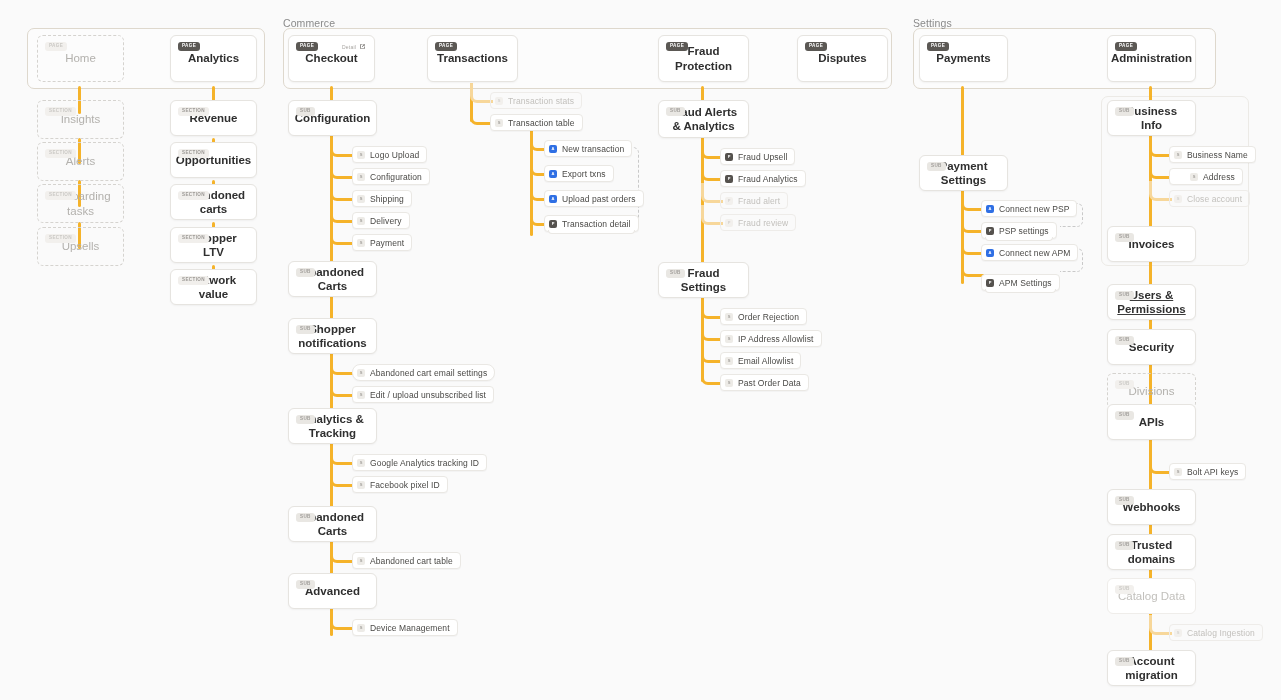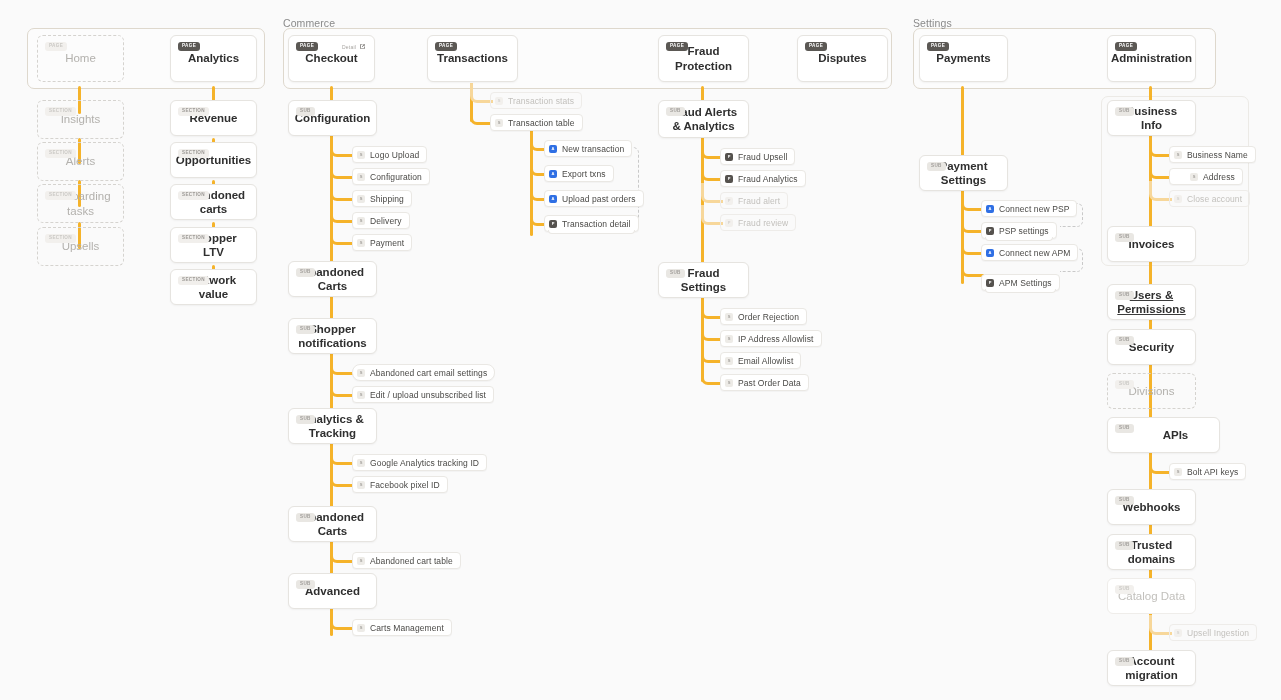--- a/index.html
+++ b/index.html
@@ -256,21 +256,21 @@
       <div class="leaf" style="left: 352px; top: 552px;">
         <span class="chip s">S</span>
         <span class="lbl">Abandoned cart table</span>
       </div>
       <div class="node" style="left: 288px; top: 573px; width: 87px; height: 34px;">
         <span class="badge sub">SUB</span>
         <span class="title">Advanced</span>
       </div>
       <div class="leaf" style="left: 352px; top: 619px;">
         <span class="chip s">S</span>
-        <span class="lbl">Carts Management</span>
+        <span class="lbl">Device Management</span>
       </div>
       <div class="node" style="left: 427px; top: 35px; width: 89px; height: 45px;">
         <span class="badge">PAGE</span>
         <span class="title">Transactions</span>
       </div>
       <div class="leaf disabled" style="left: 490px; top: 92px;">
         <span class="chip s">S</span>
         <span class="lbl">Transaction stats</span>
       </div>
       <div class="leaf" style="left: 490px; top: 114px;">
@@ -394,21 +394,21 @@
         <span class="title">Users &amp; Permissions</span>
       </div>
       <div class="node" style="left: 1107px; top: 329px; width: 87px; height: 34px;">
         <span class="badge sub">SUB</span>
         <span class="title">Security</span>
       </div>
       <div class="node disabled" style="left: 1107px; top: 373px; width: 87px; height: 34px;">
         <span class="badge sub dim">SUB</span>
         <span class="title">Divisions</span>
       </div>
-      <div class="node" style="left: 1107px; top: 417px; width: 87px; height: 34px; padding-left: 24px;">
+      <div class="node" style="left: 1107px; top: 404px; width: 87px; height: 34px;">
         <span class="badge sub">SUB</span>
         <span class="title">APIs</span>
       </div>
       <div class="leaf" style="left: 1169px; top: 463px;">
         <span class="chip s">S</span>
         <span class="lbl">Bolt API keys</span>
       </div>
       <div class="node" style="left: 1107px; top: 489px; width: 87px; height: 34px;">
         <span class="badge sub">SUB</span>
         <span class="title">Webhooks</span>
@@ -416,21 +416,21 @@
       <div class="node" style="left: 1107px; top: 534px; width: 87px; height: 34px;">
         <span class="badge sub">SUB</span>
         <span class="title">Trusted domains</span>
       </div>
       <div class="node ghost" style="left: 1107px; top: 578px; width: 87px; height: 34px;">
         <span class="badge sub dim">SUB</span>
         <span class="title">Catalog Data</span>
       </div>
       <div class="leaf disabled" style="left: 1169px; top: 624px;">
         <span class="chip s">S</span>
-        <span class="lbl">Upsell Ingestion</span>
+        <span class="lbl">Catalog Ingestion</span>
       </div>
       <div class="node" style="left: 1107px; top: 650px; width: 87px; height: 34px;">
         <span class="badge sub">SUB</span>
         <span class="title">Account migration</span>
       </div>
     </div>
 
 </div>
 
 </body></html>

